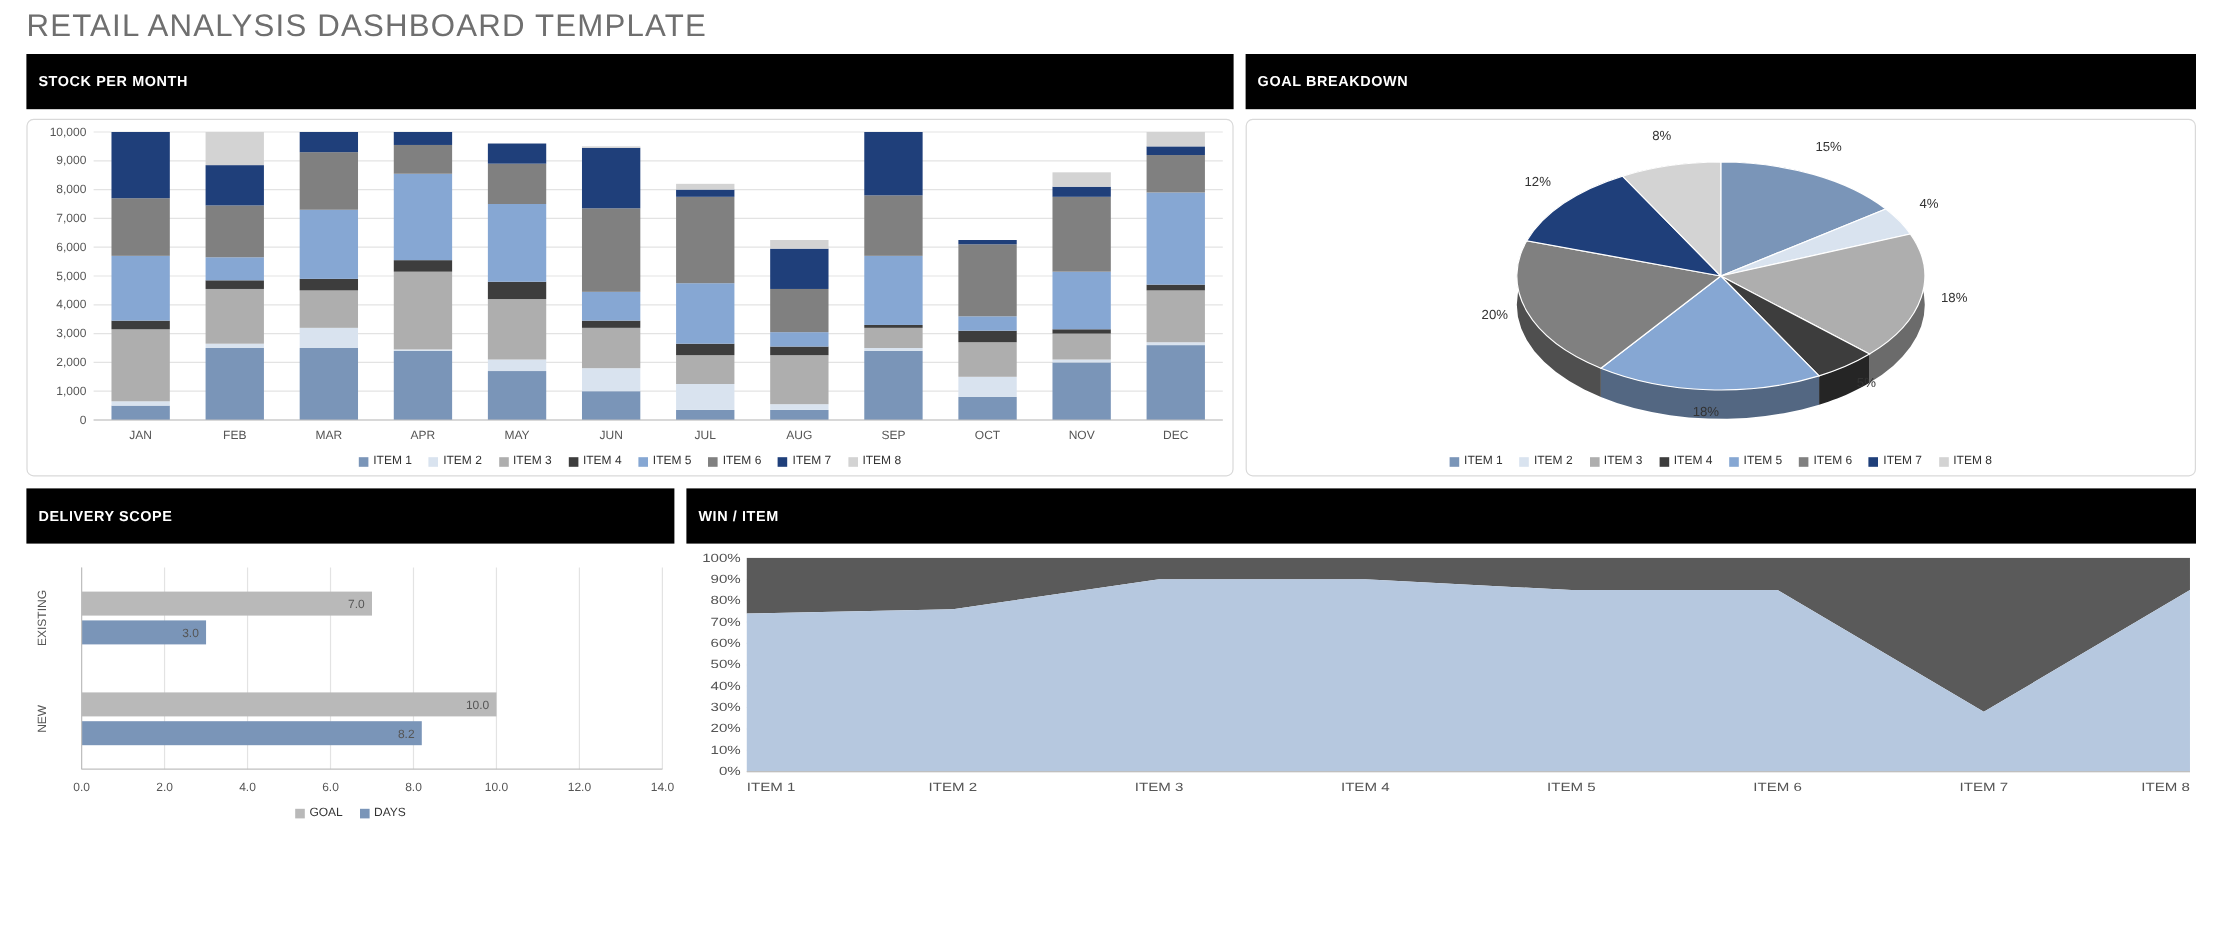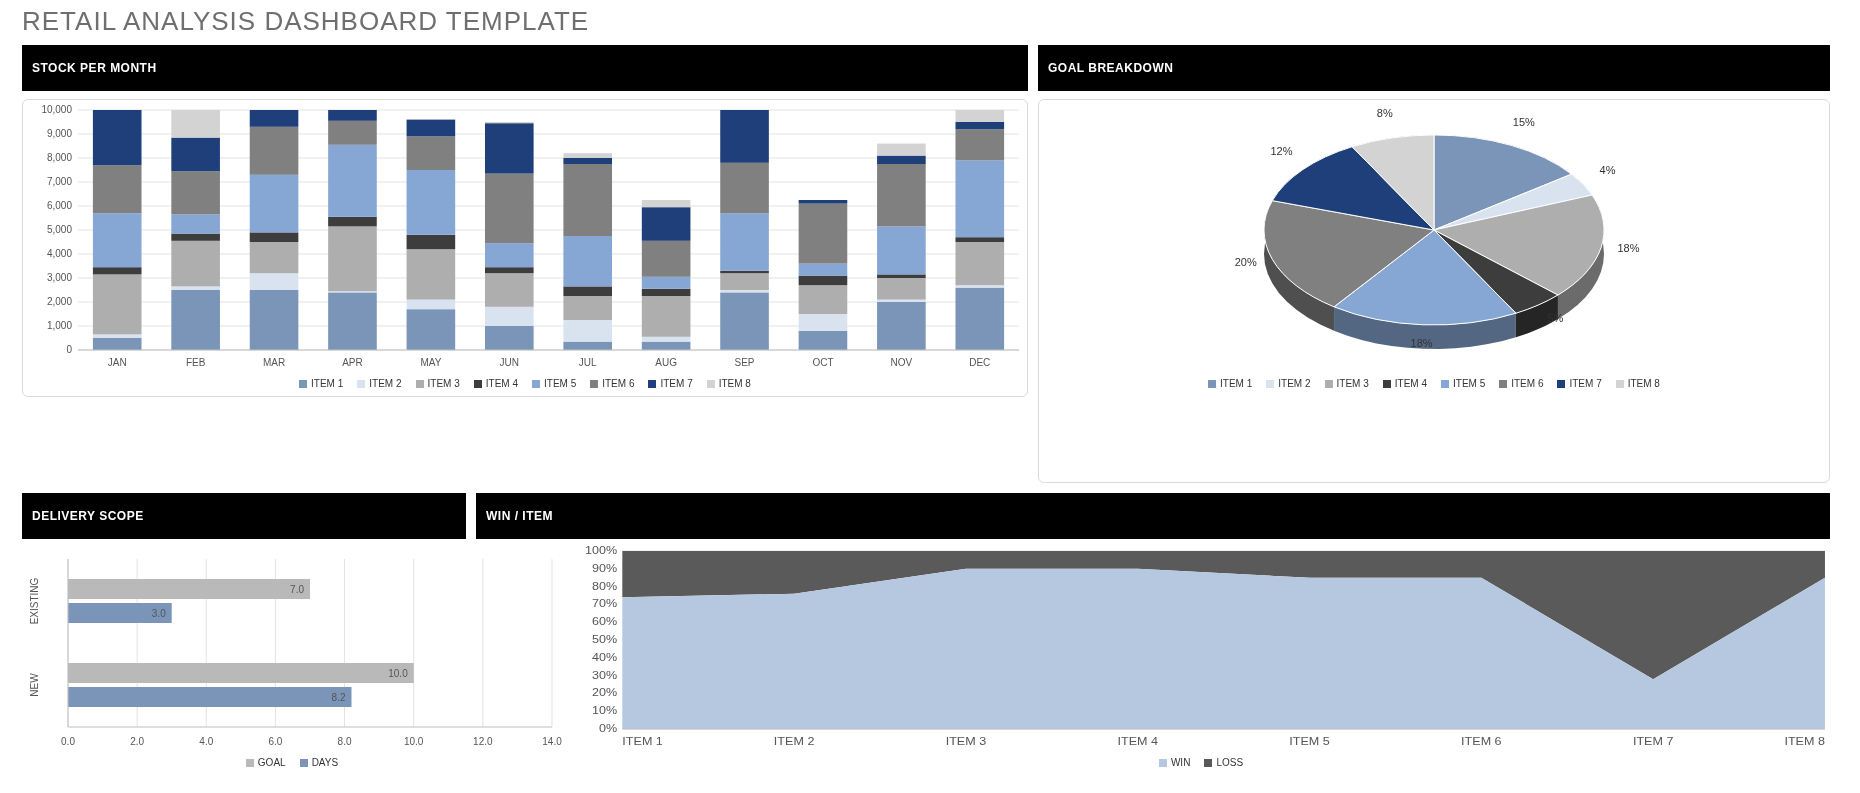--- a/index.html
+++ b/index.html
@@ -164,21 +164,21 @@
           <span><i class="sw" style="background: rgb(122, 149, 184);"></i>ITEM 1</span>
           <span><i class="sw" style="background: rgb(217, 227, 239);"></i>ITEM 2</span>
           <span><i class="sw" style="background: rgb(174, 174, 174);"></i>ITEM 3</span>
           <span><i class="sw" style="background: rgb(61, 61, 61);"></i>ITEM 4</span>
           <span><i class="sw" style="background: rgb(134, 167, 211);"></i>ITEM 5</span>
           <span><i class="sw" style="background: rgb(128, 128, 128);"></i>ITEM 6</span>
           <span><i class="sw" style="background: rgb(31, 63, 122);"></i>ITEM 7</span>
           <span><i class="sw" style="background: rgb(211, 211, 211);"></i>ITEM 8</span>
         </div>
     </div>
-    <div class="panel" style="flex:1;height:384px">
+    <div class="panel" style="flex:1;height:298px">
       <svg id="svg-pie" width="100%" height="272" viewBox="0 0 500 272" preserveAspectRatio="xMidYMid meet">
           <path d="M250,35 L263.33804627373365,35.29285329535284 L276.5938590568393,36.169607643461916 L289.68571185550394,37.624857562220726 L302.5328890437411,39.64963095196042 L315.05618350206527,42.23144441142776 L327.17838495572295,45.35438020210506 L338.8247560017113,48.999184386361236 L349.9234928897204,53.14338553437999 L360.4061682161312,57.76143326799705 L370.2081528017131,62.824855787278 L379.2690141520053,68.30243540863256 L387.5328890437411,74.16040103221505 L387.5328890437411,98.16040103221505 L379.2690141520053,92.30243540863256 L370.2081528017131,86.824855787278 L360.4061682161312,81.76143326799705 L349.9234928897204,77.14338553437999 L338.8247560017113,72.99918438636124 L327.17838495572295,69.35438020210506 L315.05618350206527,66.23144441142776 L302.5328890437411,63.64963095196042 L289.68571185550394,61.624857562220726 L276.5938590568393,60.169607643461916 L263.33804627373365,59.29285329535284 L250,59 Z" fill="rgb(75,92,114)"></path>
           <path d="M387.5328890437411,74.16040103221505 L389.5953655527297,75.782211069979 L391.5966109207169,77.42780282188231 L393.5357473353426,79.09645447699532 L395.41192422728614,80.78743410955263 L397.2243186433546,82.5 L398.97213560745683,84.23340096033704 L400.6546084693065,85.98687666361315 L402.27099924070023,87.75965797743189 L403.8205989192233,89.55096730131808 L405.3027277992421,91.36001890779899 L406.7167357700451,93.18601928705021 L408.06200260100275,95.0281674949556 L408.06200260100275,119.0281674949556 L406.7167357700451,117.18601928705021 L405.3027277992421,115.36001890779899 L403.8205989192233,113.55096730131808 L402.27099924070023,111.75965797743189 L400.6546084693065,109.98687666361315 L398.97213560745683,108.23340096033704 L397.2243186433546,106.5 L395.41192422728614,104.78743410955263 L393.5357473353426,103.09645447699532 L391.5966109207169,101.42780282188231 L389.5953655527297,99.782211069979 L387.5328890437411,98.16040103221505 Z" fill="rgb(134,140,148)"></path>
           <path d="M408.06200260100275,95.0281674949556 L413.24992656508033,103.49584492627321 L416.9888326238771,112.19877511435615 L419.2455339825236,121.05971023474113 L420,130 L419.2455339825236,138.94028976525885 L416.9888326238771,147.80122488564382 L413.24992656508033,156.50415507372676 L408.06200260100275,164.9718325050444 L401.47110911202253,173.12909747525694 L393.5357473353426,180.90354552300468 L384.3263521038674,188.22617009703276 L373.92466666163995,195.03197506322542 L373.92466666163995,219.03197506322542 L384.3263521038674,212.22617009703276 L393.5357473353426,204.90354552300468 L401.47110911202253,197.12909747525694 L408.06200260100275,188.9718325050444 L413.24992656508033,180.50415507372676 L416.9888326238771,171.80122488564382 L419.2455339825236,162.94028976525885 L420,154 L419.2455339825236,145.05971023474115 L416.9888326238771,136.19877511435615 L413.24992656508033,127.49584492627321 L408.06200260100275,119.0281674949556 Z" fill="rgb(107,107,107)"></path>
           <path d="M373.92466666163995,195.03197506322542 L370.8359105584087,196.82249676699786 L367.66433955796913,198.5672216693444 L364.4121272966615,200.2649540229679 L361.0815026783179,201.91453028691686 L357.67474834668354,203.51481992401807 L354.194199121006,205.06472617569057 L350.64224039586736,206.56318681360898 L347.0213065063534,208.00917486770186 L343.33387905968243,209.40169932998566 L339.58248523443524,210.7398058337521 L335.76969604855327,212.0225773076433 L331.8981245972916,213.24913460416704 L331.8981245972916,237.24913460416704 L335.76969604855327,236.0225773076433 L339.58248523443524,234.7398058337521 L343.33387905968243,233.40169932998566 L347.0213065063534,232.00917486770186 L350.64224039586736,230.56318681360898 L354.194199121006,229.06472617569057 L357.67474834668354,227.51481992401807 L361.0815026783179,225.91453028691686 L364.4121272966615,224.2649540229679 L367.66433955796913,222.5672216693444 L370.8359105584087,220.82249676699786 L373.92466666163995,219.03197506322542 Z" fill="rgb(37,37,37)"></path>
           <path d="M331.8981245972916,213.24913460416704 L317.5151414079127,217.18668943997818 L302.5328890437411,220.35036904803957 L287.0843510374122,222.712092384181 L271.3066497059317,224.2508966248754 L255.33982904328184,224.9531232347445 L239.32561168001675,224.81253920068582 L223.40614094316072,223.83039235653808 L207.72271918197467,222.01540030721995 L192.41455355830047,219.38367305065142 L177.61752043393764,215.95856998427183 L163.46295932243686,211.77049256537464 L150.07650711027958,206.85661446562 L150.07650711027958,230.85661446562 L163.46295932243686,235.77049256537464 L177.61752043393764,239.95856998427183 L192.41455355830047,243.38367305065142 L207.72271918197467,246.01540030721995 L223.40614094316072,247.83039235653808 L239.32561168001675,248.81253920068582 L255.33982904328184,248.9531232347445 L271.3066497059317,248.2508966248754 L287.0843510374122,246.712092384181 L302.5328890437411,244.35036904803957 L317.5151414079127,241.18668943997818 L331.8981245972916,237.24913460416704 Z" fill="rgb(83,103,130)"></path>
           <path d="M150.07650711027958,206.85661446562 L136.24779691899408,200.59875842035245 L123.66537966884302,193.56740760409156 L112.46711095625895,185.83959896778495 L102.7756813566454,177.5 L94.69727220075788,168.63998109220103 L88.32039222982391,159.35661446562 L83.71490787525303,149.75161062768714 L80.93127778739355,139.9302040104271 L80,130 L80.93127778739353,120.06979598957295 L83.71490787525303,110.24838937231289 L88.32039222982391,100.64338553437997 L88.32039222982391,124.64338553437997 L83.71490787525303,134.2483893723129 L80.93127778739353,144.06979598957295 L80,154 L80.93127778739355,163.9302040104271 L83.71490787525303,173.75161062768714 L88.32039222982391,183.35661446562 L94.69727220075788,192.63998109220103 L102.7756813566454,201.5 L112.46711095625895,209.83959896778495 L123.66537966884302,217.56740760409156 L136.24779691899408,224.59875842035245 L150.07650711027958,230.85661446562 Z" fill="rgb(79,79,79)"></path>
           <path d="M88.32039222982391,100.64338553437997 L91.93799739899723,95.02816749495564 L96.17940108077664,89.55096730131814 L101.02786439254322,84.23340096033704 L106.46425266465741,79.09645447699535 L112.46711095625892,74.16040103221506 L119.01274872811584,69.44472097387448 L126.07533333836,64.9680249367746 L133.6269919921229,60.74798039496592 L141.63792174272265,56.80124193630006 L150.07650711027955,53.14338553438 L158.9094448535705,49.78884707730859 L168.1018754027083,46.750865395833 L168.1018754027083,70.750865395833 L158.9094448535705,73.78884707730859 L150.07650711027955,77.14338553438 L141.63792174272265,80.80124193630006 L133.6269919921229,84.74798039496592 L126.07533333836,88.9680249367746 L119.01274872811584,93.44472097387448 L112.46711095625892,98.16040103221506 L106.46425266465741,103.09645447699535 L101.02786439254322,108.23340096033704 L96.17940108077664,113.55096730131814 L91.93799739899723,119.02816749495564 L88.32039222982391,124.64338553437997 Z" fill="rgb(19,39,75)"></path>
           <path d="M168.1018754027083,46.750865395833 L174.41201953856222,44.90738277725582 L180.854770677114,43.21318152395291 L187.41882604360464,41.67123384061614 L194.09267005444076,40.28424482743931 L200.8645945194399,39.054647734453596 L207.72271918197458,37.98459969278005 L214.65501256098082,37.075977930288474 L221.64931305826255,36.33037647830204 L228.69335029406835,35.749103375124605 L235.77476663350632,35.333178371297095 L242.88113886603603,35.08333114060845 L249.99999999999997,35 L249.99999999999997,59 L242.88113886603603,59.08333114060845 L235.77476663350632,59.333178371297095 L228.69335029406835,59.749103375124605 L221.64931305826255,60.33037647830204 L214.65501256098082,61.075977930288474 L207.72271918197458,61.98459969278005 L200.8645945194399,63.054647734453596 L194.09267005444076,64.28424482743931 L187.41882604360464,65.67123384061614 L180.854770677114,67.21318152395291 L174.41201953856222,68.90738277725582 L168.1018754027083,70.750865395833 Z" fill="rgb(130,130,130)"></path>
           <path d="M250,130 L250,35 A170,95 0 0 1 387.5328890437411,74.16040103221505 Z" fill="#7a95b8" stroke="#fff" stroke-width="1"></path>
@@ -205,21 +205,21 @@
           <span><i class="sw" style="background: rgb(61, 61, 61);"></i>ITEM 4</span>
           <span><i class="sw" style="background: rgb(134, 167, 211);"></i>ITEM 5</span>
           <span><i class="sw" style="background: rgb(128, 128, 128);"></i>ITEM 6</span>
           <span><i class="sw" style="background: rgb(31, 63, 122);"></i>ITEM 7</span>
           <span><i class="sw" style="background: rgb(211, 211, 211);"></i>ITEM 8</span>
         </div>
     </div>
   </div>
 
   <div class="row" style="margin-top:10px">
-    <div style="width:444px">
+    <div style="width:540px">
       <div class="hdr">DELIVERY SCOPE</div>
     </div>
     <div style="flex:1">
       <div class="hdr">WIN / ITEM</div>
     </div>
   </div>
 
   <div class="row" style="margin-top:6px">
     <div style="width:540px;height:230px">
       <svg id="svg-del" width="540" height="206">
@@ -286,19 +286,15 @@
           <text x="40" y="200" text-anchor="start">ITEM 1</text>
           <text x="176.57142857142856" y="200" text-anchor="middle">ITEM 2</text>
           <text x="313.1428571428571" y="200" text-anchor="middle">ITEM 3</text>
           <text x="449.71428571428567" y="200" text-anchor="middle">ITEM 4</text>
           <text x="586.2857142857142" y="200" text-anchor="middle">ITEM 5</text>
           <text x="722.8571428571429" y="200" text-anchor="middle">ITEM 6</text>
           <text x="859.4285714285713" y="200" text-anchor="middle">ITEM 7</text>
           <text x="996" y="200" text-anchor="end">ITEM 8</text>
           <line x1="40" y1="184" x2="996" y2="184" class="axis-line"></line>
         </svg>
-      <div class="legend" id="legend-wl">
-          <span><i class="sw" style="background: rgb(182, 200, 223);"></i>WIN</span>
-          <span><i class="sw" style="background: rgb(90, 90, 90);"></i>LOSS</span>
-        </div>
     </div>
   </div>
 </div>
 
 </body></html>

